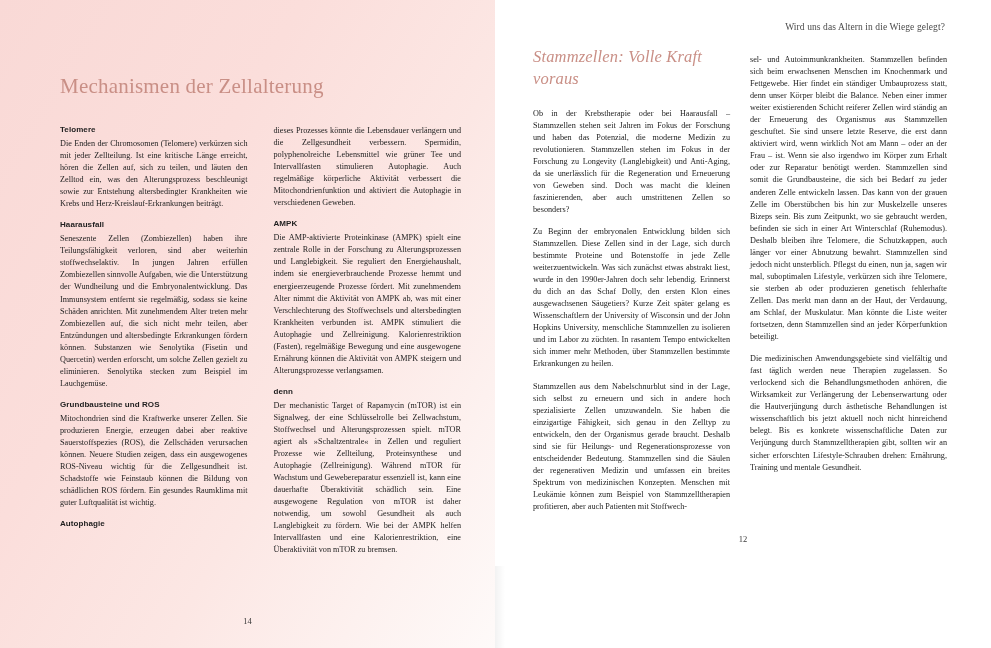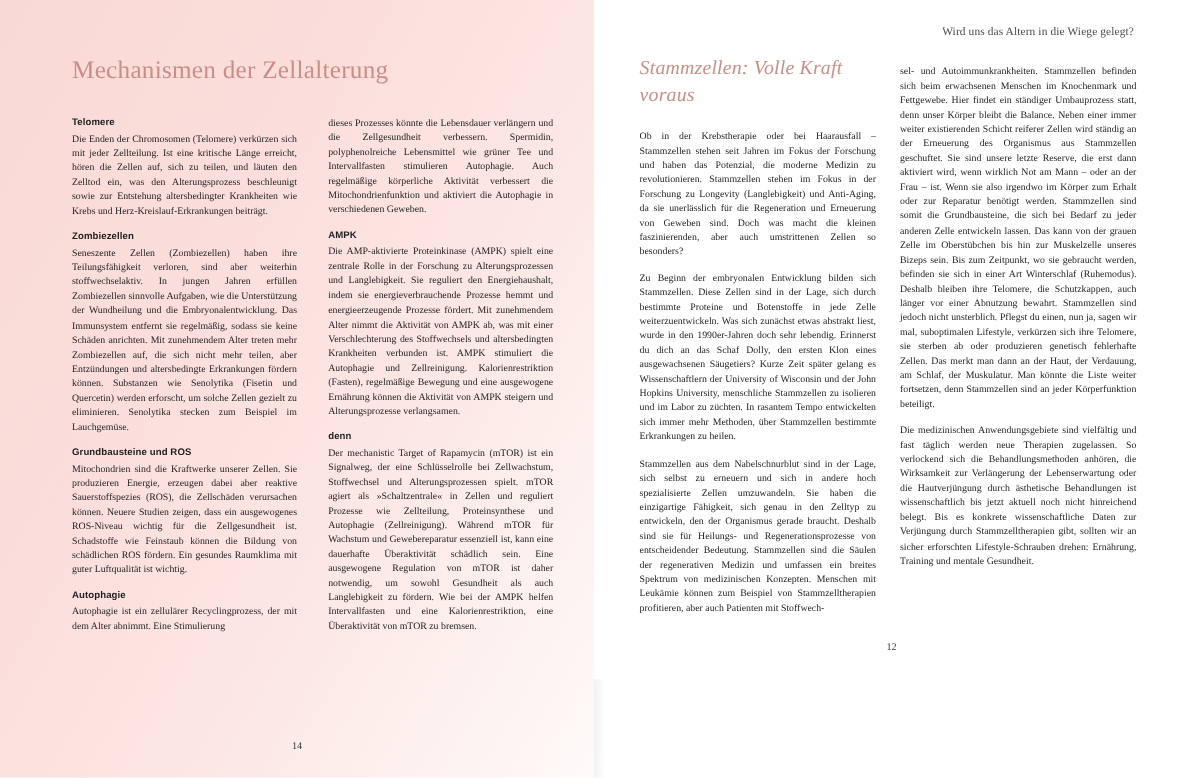--- a/index.html
+++ b/index.html
@@ -20,21 +20,21 @@
     height: 648px;
     display: flex;
   }
   
   .page-left {
     position: relative;
     width: 495px;
     height: 648px;
     background: linear-gradient(120deg, #f9d9d6 0%, #fbdedb 35%, #fce7e4 62%, #fdf1ef 82%, #fefaf9 100%);
     box-sizing: border-box;
-    padding: 32px 34px 30px 60px;
+    padding: 60px 34px 30px 60px;
   }
   .page-right {
     position: relative;
     width: 496px;
     height: 566px;
     background: #ffffff;
     box-sizing: border-box;
     padding: 20px 44px 30px 38px;
   }
   .running-head {
@@ -127,28 +127,27 @@
 <div class="spread">
 
   <div class="page-left">
     <h1 class="chapter-title">Mechanismen der Zellalterung</h1>
 
     <div class="cols-2">
       <div class="col">
         <h3 class="sec">Telomere</h3>
         <p class="body">Die Enden der Chromosomen (Telomere) verkürzen sich mit jeder Zellteilung. Ist eine kritische Länge erreicht, hören die Zellen auf, sich zu teilen, und läuten den Zelltod ein, was den Alterungsprozess beschleunigt sowie zur Entstehung altersbedingter Krankheiten wie Krebs und Herz-Kreislauf-Erkrankungen beiträgt.</p>
 
-        <h3 class="sec">Zombiezellen</h3>
+        <h3 class="sec">Haarausfall</h3>
         <p class="body">Seneszente Zellen (Zombiezellen) haben ihre Teilungsfähigkeit verloren, sind aber weiterhin stoffwechselaktiv. In jungen Jahren erfüllen Zombiezellen sinnvolle Aufgaben, wie die Unterstützung der Wundheilung und die Embryonalentwicklung. Das Immunsystem entfernt sie regelmäßig, sodass sie keine Schäden anrichten. Mit zunehmendem Alter treten mehr Zombiezellen auf, die sich nicht mehr teilen, aber Entzündungen und altersbedingte Erkrankungen fördern können. Substanzen wie Senolytika (Fisetin und Quercetin) werden erforscht, um solche Zellen gezielt zu eliminieren. Senolytika stecken zum Beispiel im Lauchgemüse.</p>
 
         <h3 class="sec">Grundbausteine und ROS</h3>
         <p class="body">Mitochondrien sind die Kraftwerke unserer Zellen. Sie produzieren Energie, erzeugen dabei aber reaktive Sauerstoffspezies (ROS), die Zellschäden verursachen können. Neuere Studien zeigen, dass ein ausgewogenes ROS-Niveau wichtig für die Zellgesundheit ist. Schadstoffe wie Feinstaub können die Bildung von schädlichen ROS fördern. Ein gesundes Raumklima mit guter Luftqualität ist wichtig.</p>
 
         <h3 class="sec">Autophagie</h3>
-        <p class="body tight">Autophagie ist ein zellulärer Recyclingprozess, der mit dem Alter abnimmt. Eine Stimulierung</p>
       </div>
 
       <div class="col">
         <p class="body">dieses Prozesses könnte die Lebensdauer verlängern und die Zellgesundheit verbessern. Spermidin, polyphenolreiche Lebensmittel wie grüner Tee und Intervallfasten stimulieren Autophagie. Auch regelmäßige körperliche Aktivität verbessert die Mitochondrienfunktion und aktiviert die Autophagie in verschiedenen Geweben.</p>
 
         <h3 class="sec">AMPK</h3>
         <p class="body">Die AMP-aktivierte Proteinkinase (AMPK) spielt eine zentrale Rolle in der Forschung zu Alterungsprozessen und Langlebigkeit. Sie reguliert den Energiehaushalt, indem sie energieverbrauchende Prozesse hemmt und energieerzeugende Prozesse fördert. Mit zunehmendem Alter nimmt die Aktivität von AMPK ab, was mit einer Verschlechterung des Stoffwechsels und altersbedingten Krankheiten verbunden ist. AMPK stimuliert die Autophagie und Zellreinigung. Kalorienrestriktion (Fasten), regelmäßige Bewegung und eine ausgewogene Ernährung können die Aktivität von AMPK steigern und Alterungsprozesse verlangsamen.</p>
 
         <h3 class="sec">denn</h3>
         <p class="body tight">Der mechanistic Target of Rapamycin (mTOR) ist ein Signalweg, der eine Schlüsselrolle bei Zellwachstum, Stoffwechsel und Alterungsprozessen spielt. mTOR agiert als »Schaltzentrale« in Zellen und reguliert Prozesse wie Zellteilung, Proteinsynthese und Autophagie (Zellreinigung). Während mTOR für Wachstum und Gewebereparatur essenziell ist, kann eine dauerhafte Überaktivität schädlich sein. Eine ausgewogene Regulation von mTOR ist daher notwendig, um sowohl Gesundheit als auch Langlebigkeit zu fördern. Wie bei der AMPK helfen Intervallfasten und eine Kalorienrestriktion, eine Überaktivität von mTOR zu bremsen.</p>

